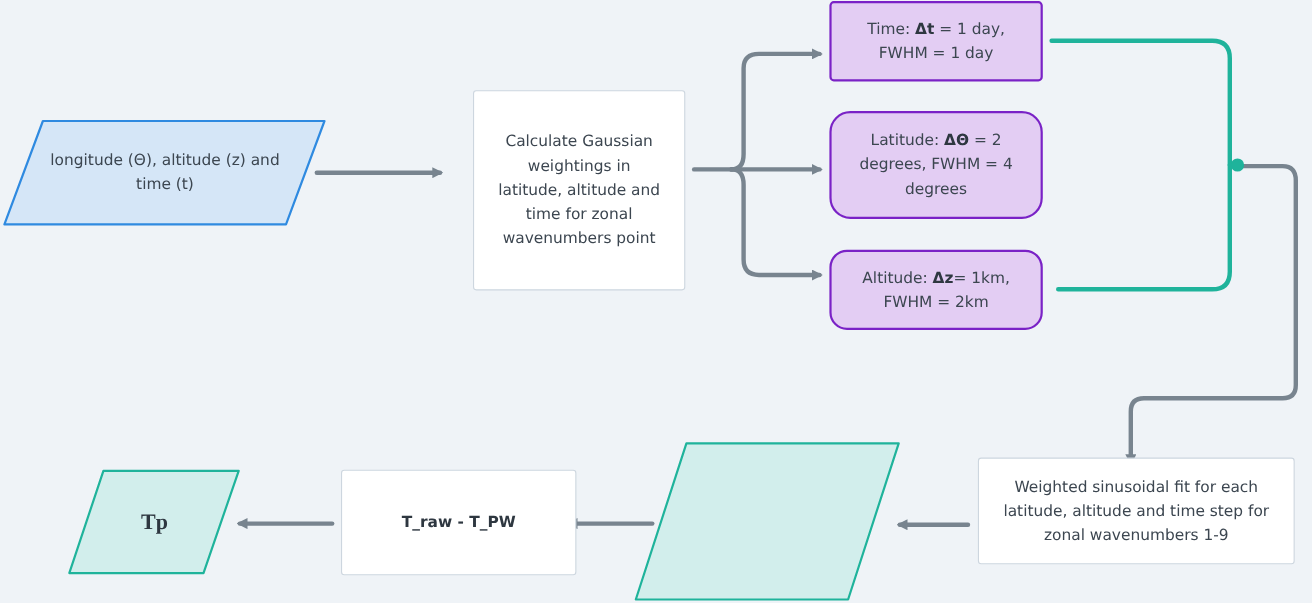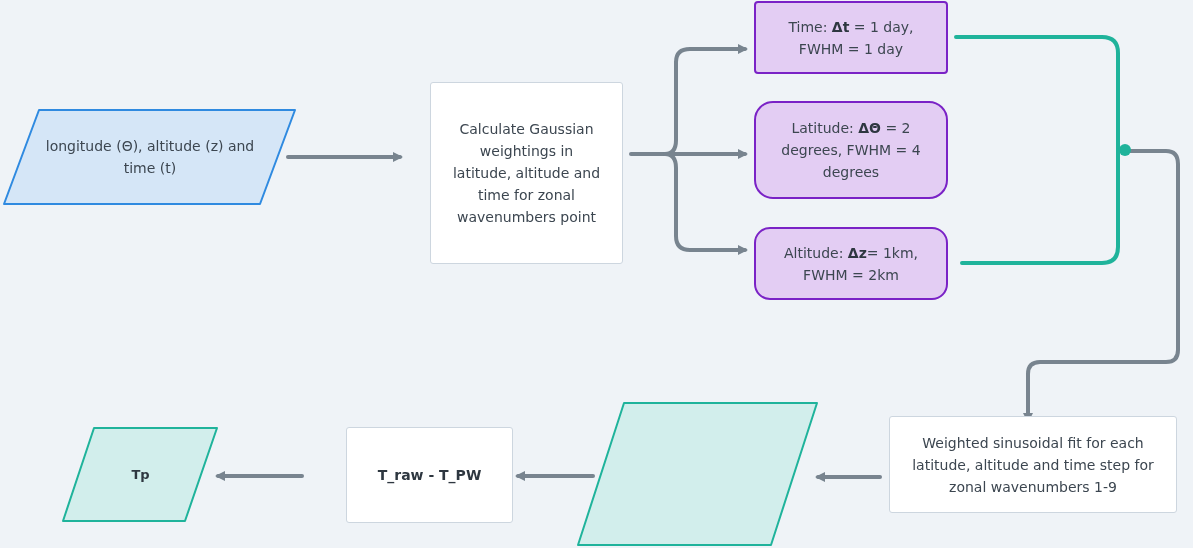--- a/index.html
+++ b/index.html
@@ -98,22 +98,22 @@
     <div>zonal wavenumbers 1-9</div>
   </div>
 </div>
 
 <div class="node para" style="left:576px;top:401px;width:244px;height:146px;">
   <svg viewBox="0 0 244 146" preserveAspectRatio="none">
     <polygon points="48,2 241,2 195,144 2,144" fill="#d2eeec" stroke="#1fb39b" stroke-width="2" stroke-linejoin="round"></polygon>
   </svg>
 </div>
 
-<div class="node rect-white" style="left:310px;top:427px;width:167px;height:96px;margin-left:36px;">
+<div class="node rect-white" style="left:310px;top:427px;width:214px;height:96px;">
   <b>T_raw - T_PW</b>
 </div>
 
 <div class="node para" style="left:61px;top:426px;width:159px;height:97px;">
   <svg viewBox="0 0 159 97" preserveAspectRatio="none">
     <polygon points="33,2 156,2 124,95 2,95" fill="#d2eeec" stroke="#1fb39b" stroke-width="2" stroke-linejoin="round"></polygon>
   </svg>
-  <b class="label" style="font-size:13px;">Tp</b>
+  <b class="label" style="font-size:20px;font-family:Liberation Serif, serif;">Tp</b>
 </div>
 
 </body></html>

